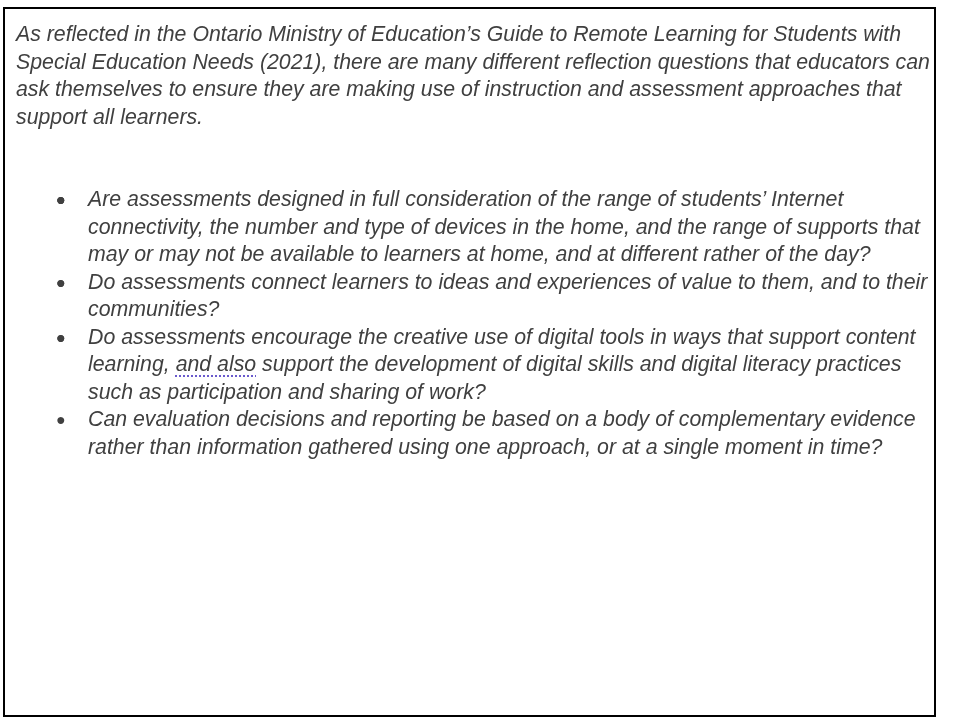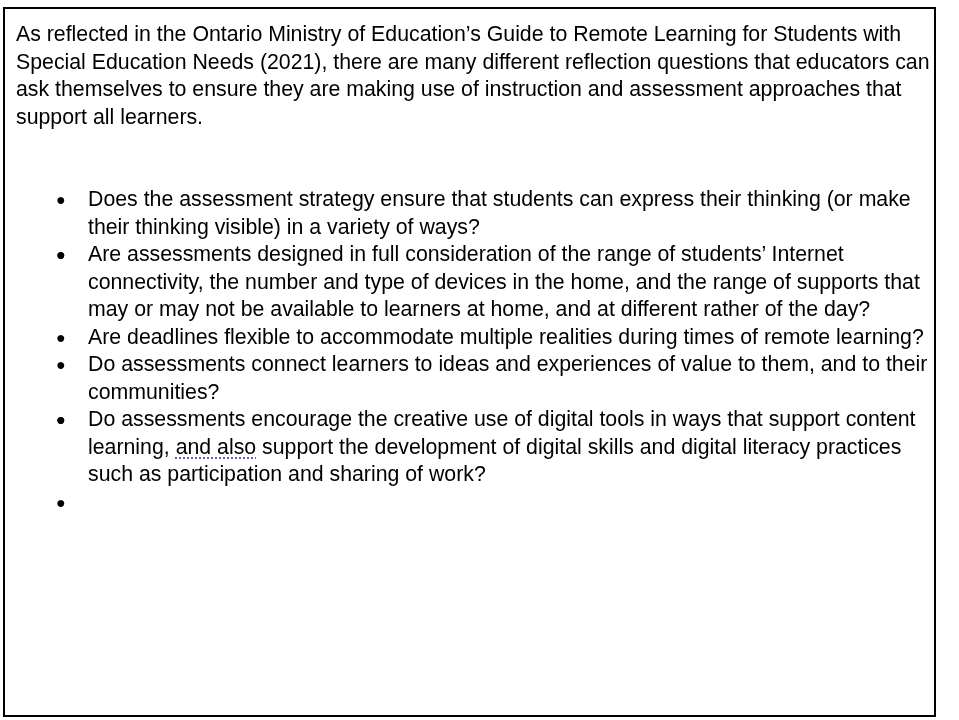--- a/index.html
+++ b/index.html
@@ -4,43 +4,43 @@
 <style>
   html, body { margin: 0; padding: 0; background: #ffffff; }
   body { width: 959px; height: 720px; position: relative; overflow: hidden; }
   .box {
     position: absolute; left: 3px; top: 7px; width: 933px; height: 710px;
     border: 2px solid #000000; box-sizing: border-box; background: #fff;
   }
   .content {
     position: absolute; left: 11px; top: 12px; width: 915px;
     font-family: "Liberation Sans", sans-serif; font-size: 21.3px;
-    line-height: 27.5px; color: #000000;
+    line-height: 27.5px; color: #404040; font-style: italic;
   }
   p { margin: 0; }
   .gap { height: 27.5px; }
   ul { list-style: none; margin: 0; padding: 0; }
   li { position: relative; padding-left: 72px; }
   .bullet {
     position: absolute; left: 40px; top: 0; font-size: 16px;
   }
   .grammar { text-decoration: underline dotted #6a5acd; text-decoration-thickness: 2px; text-underline-offset: 4px; }
 </style>
 </head>
 <body>
 
 <div class="box">
   <div class="content">
     <p>As reflected in the Ontario Ministry of Education’s Guide to Remote Learning for Students with Special Education Needs (2021), there are many different reflection questions that educators can ask themselves to ensure they are making use of instruction and assessment approaches that support all learners.</p>
     <div class="gap"></div>
     <div class="gap"></div>
     <ul>
-      <li><span class="bullet">●</span><span>Does the assessment strategy ensure that students can express their thinking (or make their thinking visible) in a variety of ways?</span></li>
+      <li><span class="bullet">●</span></li>
       <li><span class="bullet">●</span></li>
       <li><span class="bullet">●</span><span>Are assessments designed in full consideration of the range of students’ Internet connectivity, the number and type of devices in the home, and the range of supports that may or may not be available to learners at home, and at different rather of the day?</span></li>
-      <li><span class="bullet">●</span><span>Are deadlines flexible to accommodate multiple realities during times of remote learning?</span></li>
+      <li><span class="bullet">●</span></li>
       <li><span class="bullet">●</span><span>Do assessments connect learners to ideas and experiences of value to them, and to their communities?</span></li>
       <li><span class="bullet">●</span></li>
       <li><span class="bullet">●</span><span>Do assessments encourage the creative use of digital tools in ways that support content learning, </span><span class="grammar">and also</span><span> support the development of digital skills and digital literacy practices such as participation and sharing of work?</span></li>
-      <li><span class="bullet">●</span></li>
+      <li><span class="bullet">●</span><span>Can evaluation decisions and reporting be based on a body of complementary evidence rather than information gathered using one approach, or at a single moment in time?</span></li>
     </ul>
   </div>
 </div>
 
 </body></html>

